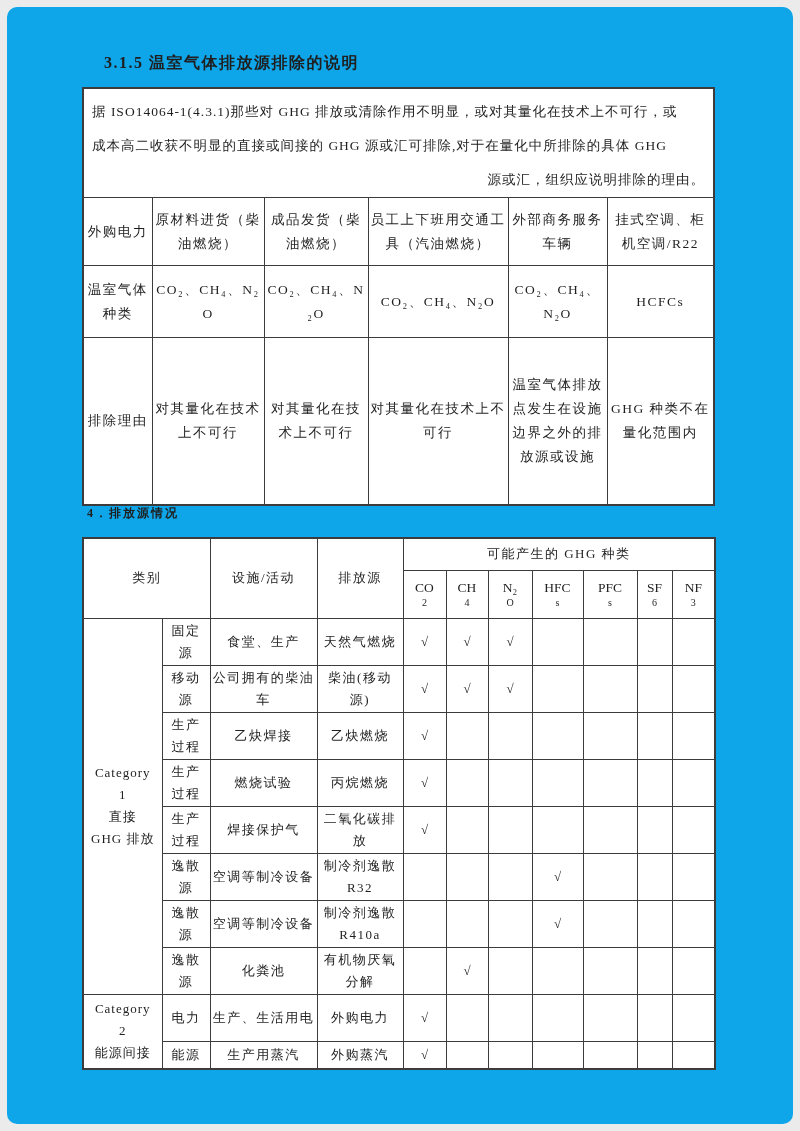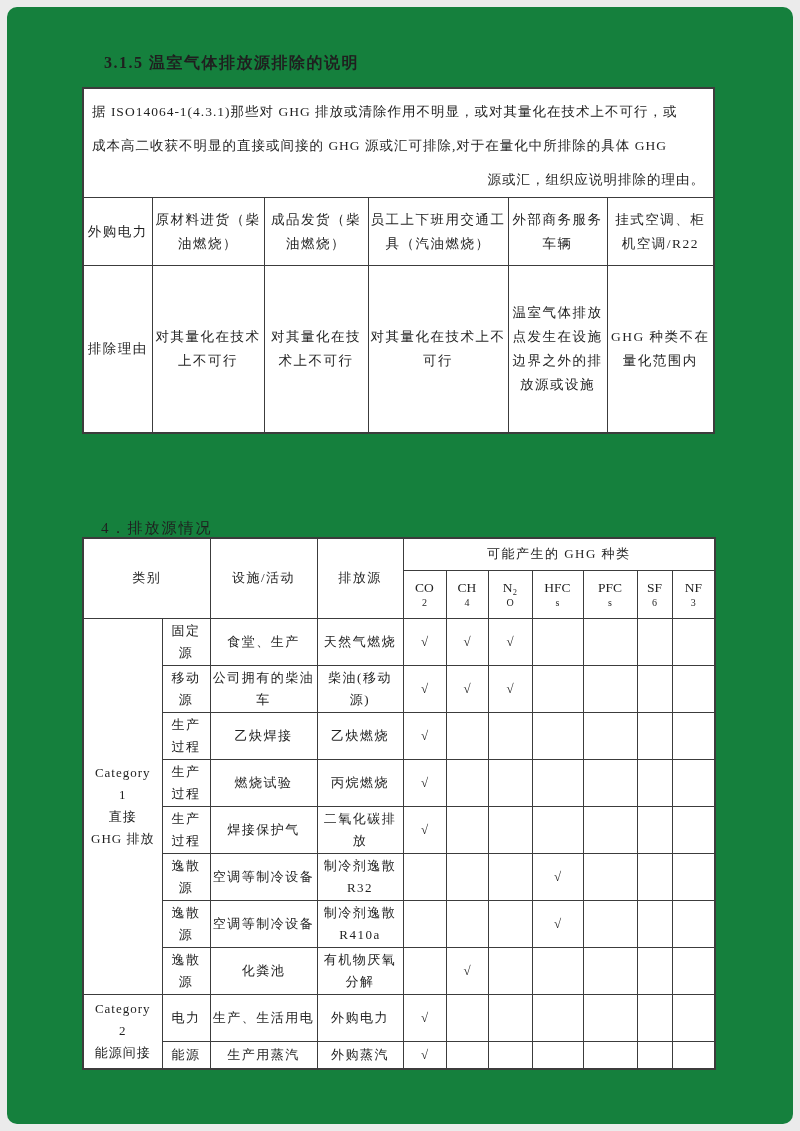--- a/index.html
+++ b/index.html
@@ -5,32 +5,32 @@
   html,body{margin:0;padding:0;}
   body{
     width:800px;height:1131px;
     background:#ebebeb;
     font-family:"Liberation Serif","DejaVu Serif",serif;
     color:#1f1f1f;
     position:relative;
   }
   .page{
     position:absolute; inset:7px;
-    background:#15803d;
+    background:#0ea5e9;
     border-radius:10px;
   }
   .h315{
     position:absolute; left:97px; top:46px;
     font-size:16px; font-weight:bold; letter-spacing:1.5px;
     margin:0;
   }
   .h4{
     position:absolute; left:80px; top:498px;
-    font-size:15px; font-weight:normal; letter-spacing:2px;
-    margin:14px;
+    font-size:12px; font-weight:bold; letter-spacing:2px;
+    margin:0;
   }
   table{
     border-collapse:collapse;
     table-layout:fixed;
     position:absolute;
     background:#fff;
   }
   table, td{border:1px solid #3c3c3c;}
   table{border-width:2px;}
   td{
@@ -90,20 +90,28 @@
       </td>
     </tr>
     <tr class="r-src">
       <td>外购电力</td>
       <td>原材料进货（柴油燃烧）</td>
       <td>成品发货（柴油燃烧）</td>
       <td>员工上下班用交通工具（汽油燃烧）</td>
       <td>外部商务服务车辆</td>
       <td>挂式空调、柜机空调/R22</td>
     </tr>
+    <tr class="r-gas">
+      <td>温室气体种类</td>
+      <td>CO₂、CH₄、N₂O</td>
+      <td>CO₂、CH₄、N₂O</td>
+      <td>CO₂、CH₄、N₂O</td>
+      <td>CO₂、CH₄、N₂O</td>
+      <td>HCFCs</td>
+    </tr>
     <tr class="r-why">
       <td>排除理由</td>
       <td>对其量化在技术上不可行</td>
       <td>对其量化在技术上不可行</td>
       <td>对其量化在技术上不可行</td>
       <td>温室气体排放点发生在设施边界之外的排放源或设施</td>
       <td>GHG 种类不在量化范围内</td>
     </tr>
   </tbody>
     </table>

